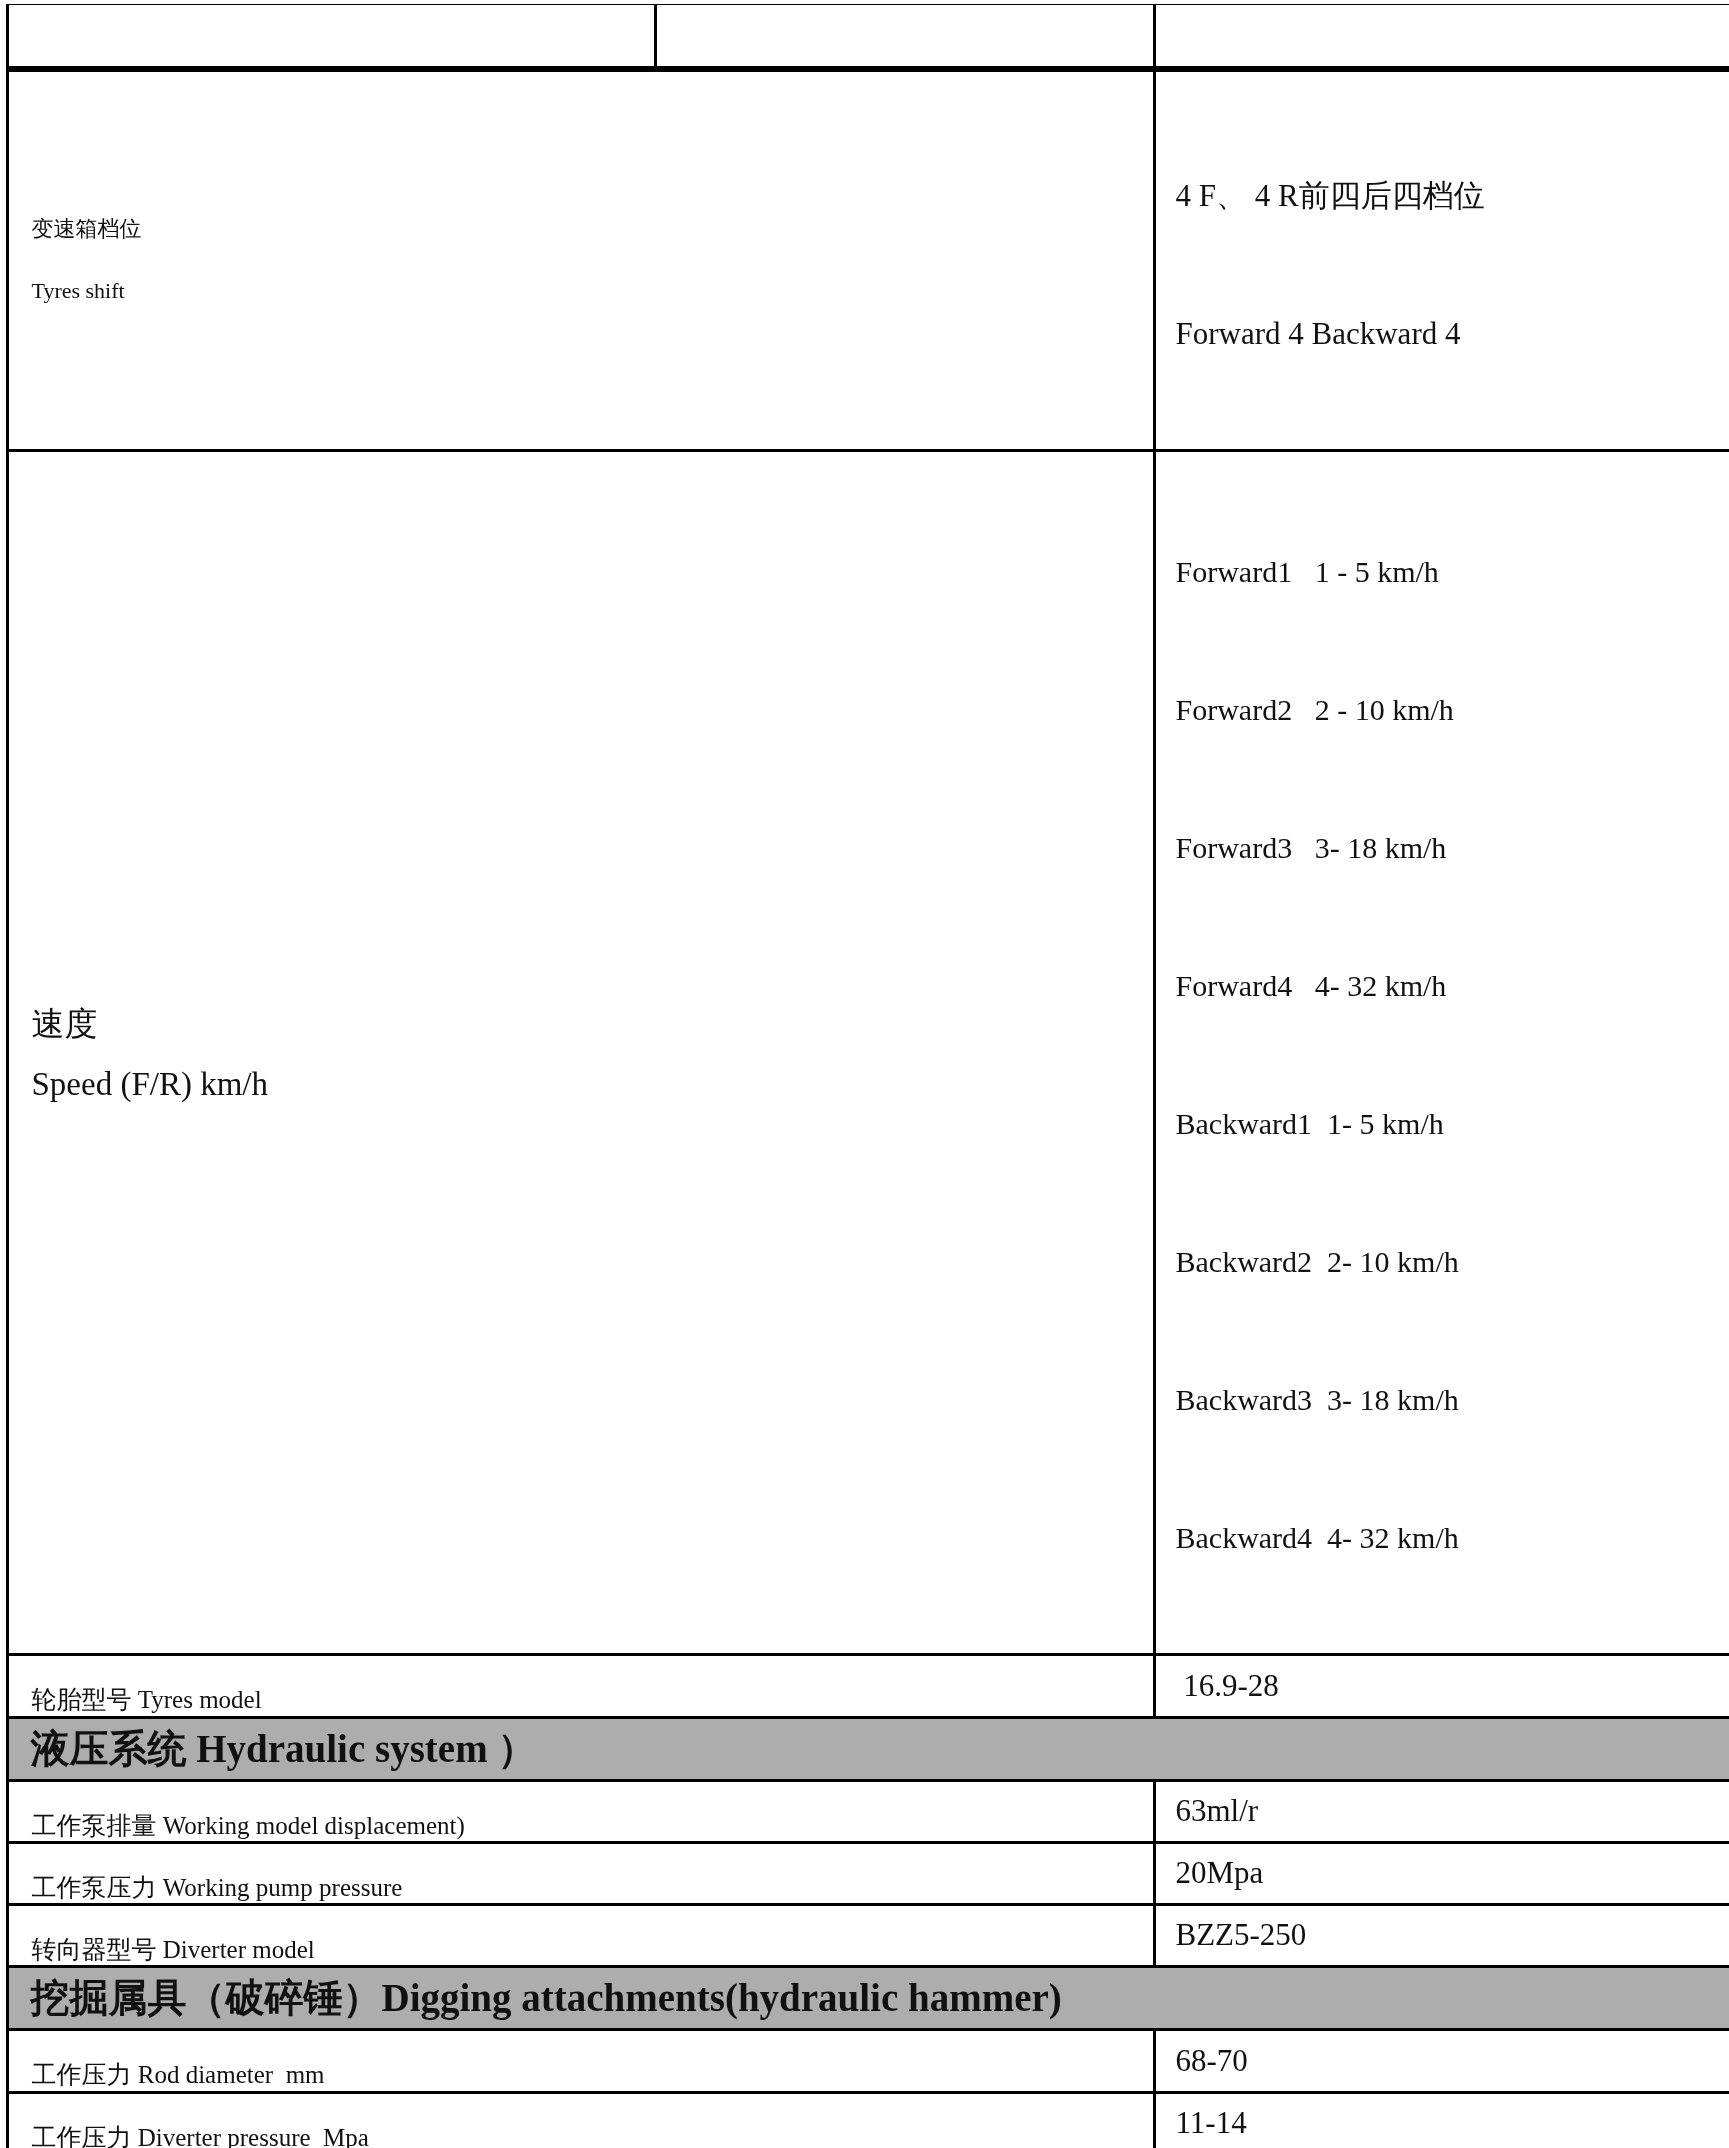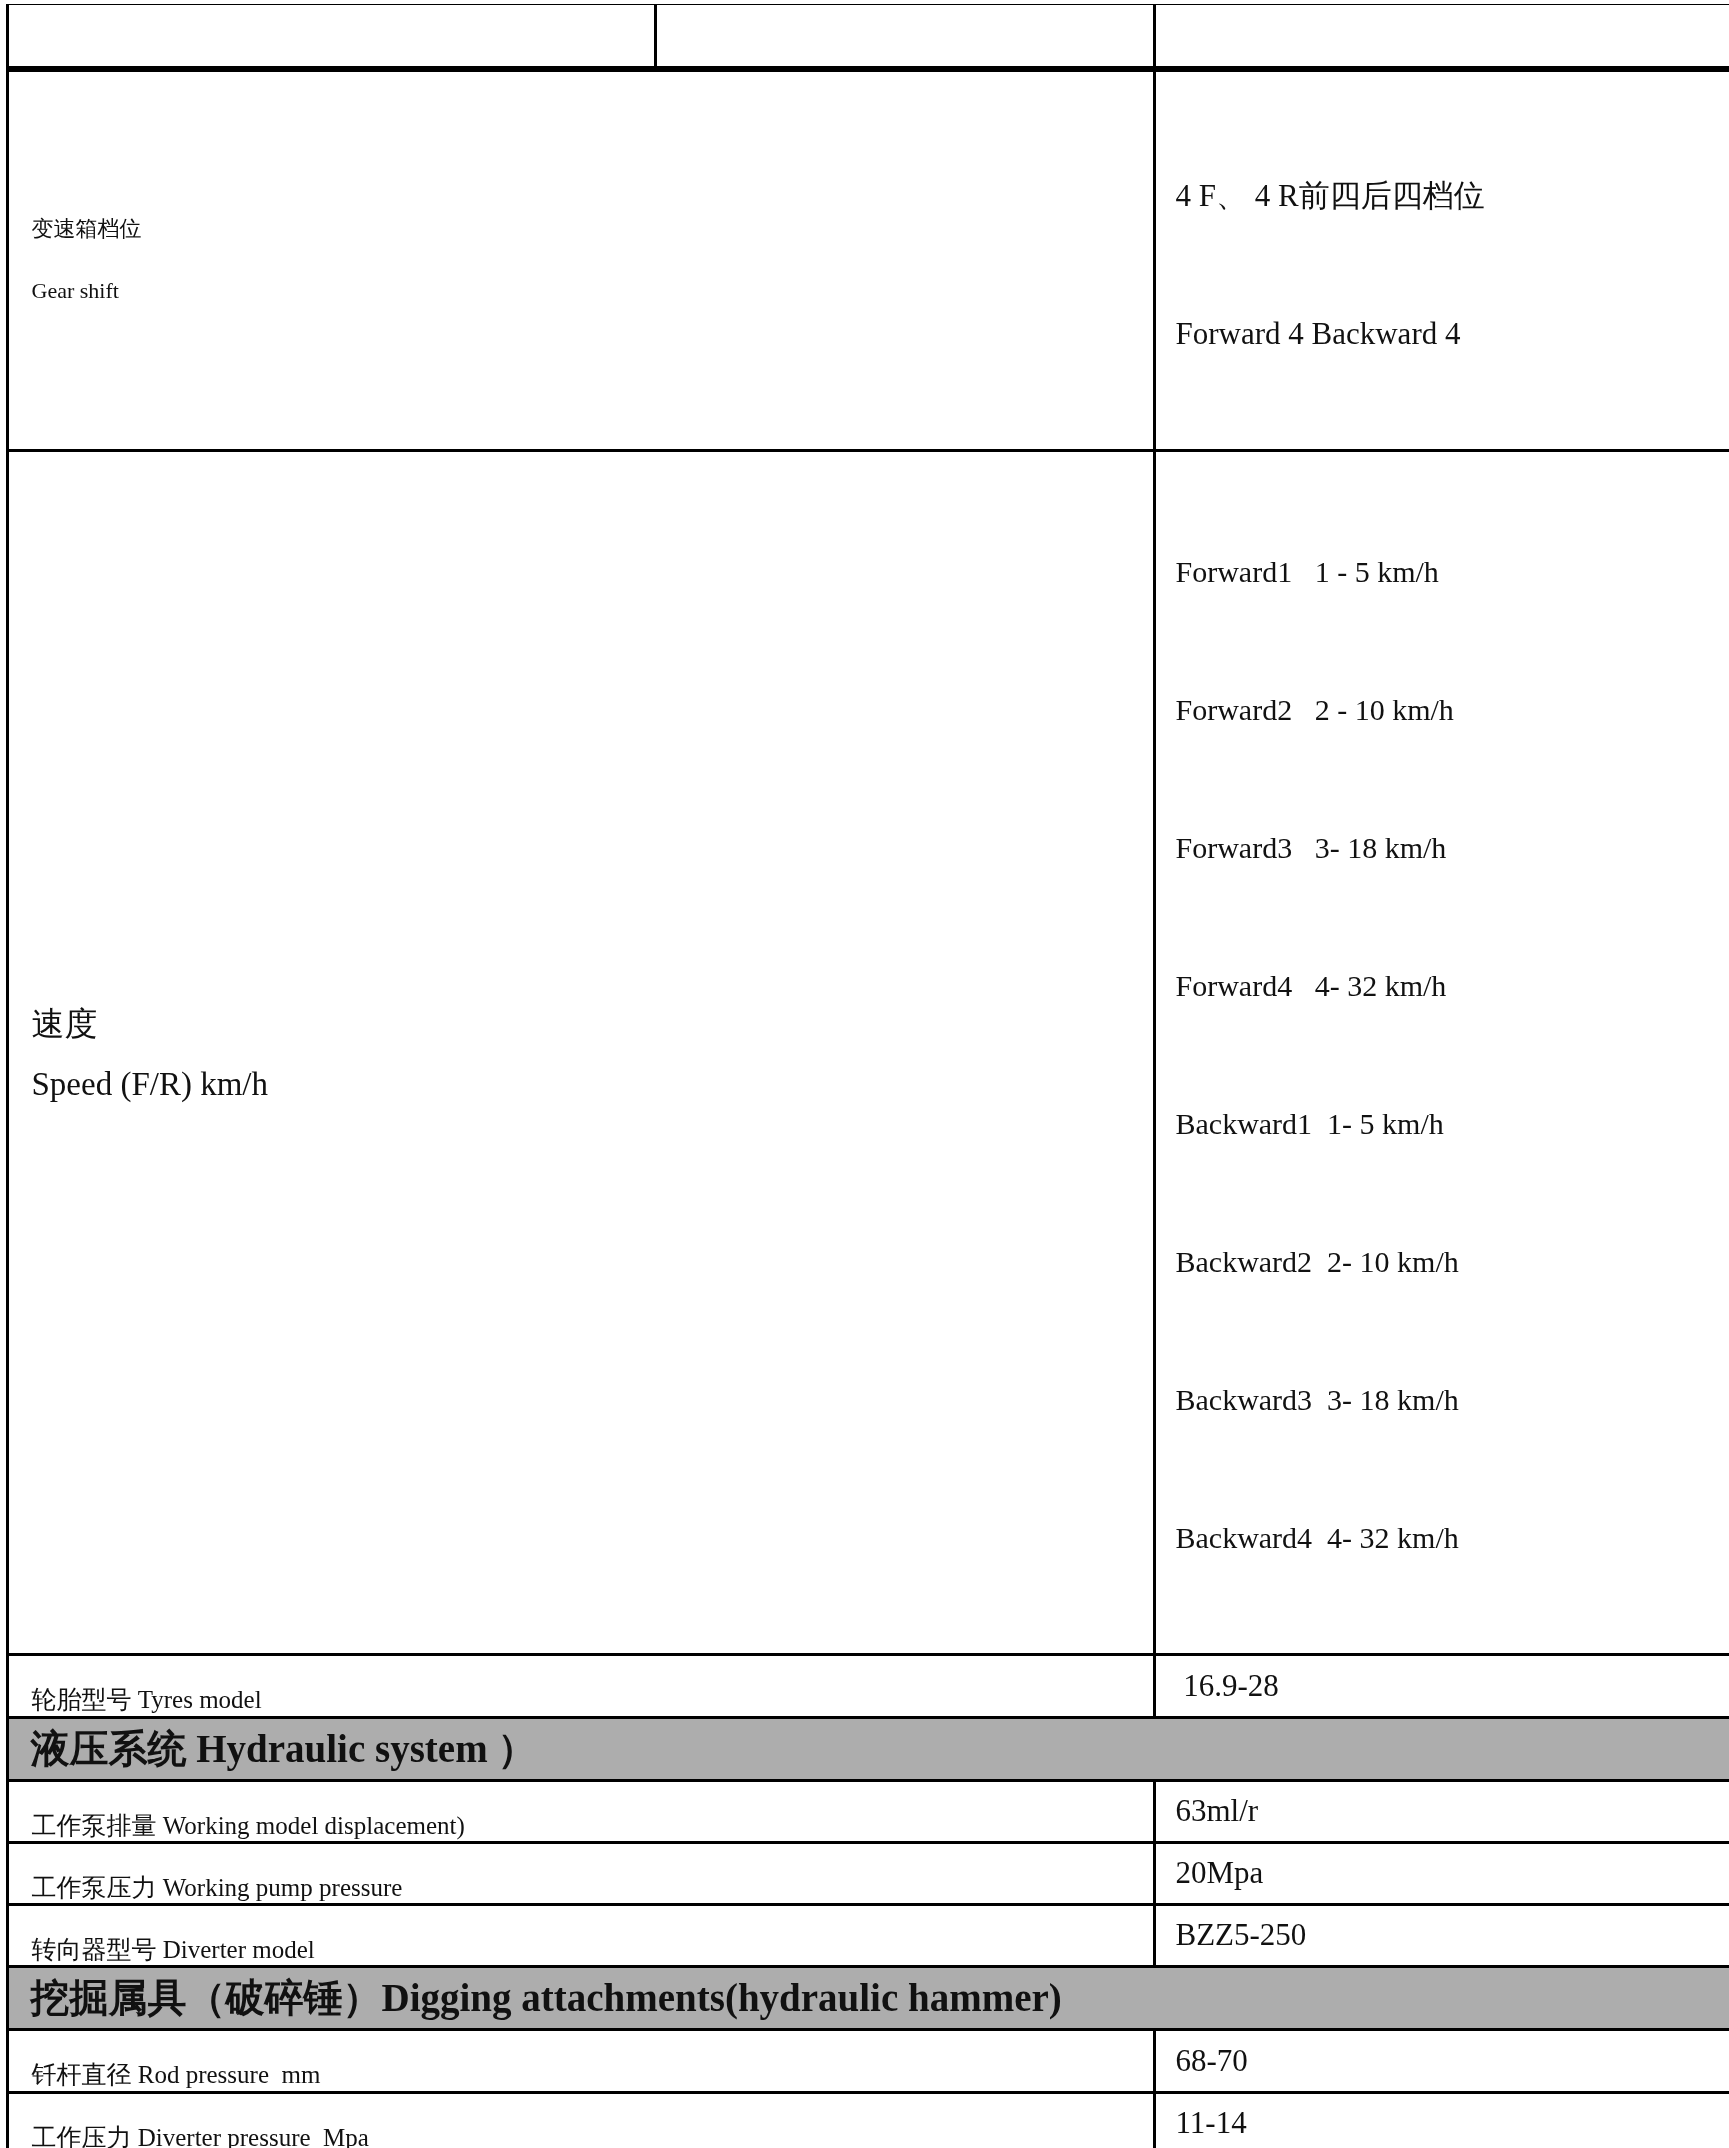--- a/index.html
+++ b/index.html
@@ -93,21 +93,21 @@
         <tr class="r-top">
     <td><span class="lbl"></span></td>
     <td><span class="lbl"></span></td>
     <td><span class="lbl"></span></td>
   </tr>
 
   <tr class="r-gear">
     <td colspan="2">
       <div class="gear-label">
         <span>变速箱档位</span>
-        <span>Gear shift</span>
+        <span>Tyres shift</span>
       </div>
     </td>
     <td>
       <div class="gear-values">
         <div>4 F、 4 R前四后四档位</div>
         <div>Forward 4 Backward 4</div>
       </div>
     </td>
   </tr>
 
@@ -175,21 +175,21 @@
   </tr>
 
   <tr class="r-sec">
     <td colspan="3">
             <div class="sec-title">挖掘属具（破碎锤）Digging attachments(hydraulic hammer)</div>
           </td>
   </tr>
 
   <tr class="r-norm">
     <td colspan="2">
-            <div class="lbl">钎杆直径 Rod pressure  mm</div>
+            <div class="lbl">工作压力 Rod diameter  mm</div>
           </td>
     <td>
             <div class="val">68-70</div>
           </td>
   </tr>
 
   <tr class="r-norm">
     <td colspan="2">
             <div class="lbl">工作压力 Diverter pressure  Mpa</div>
           </td>

